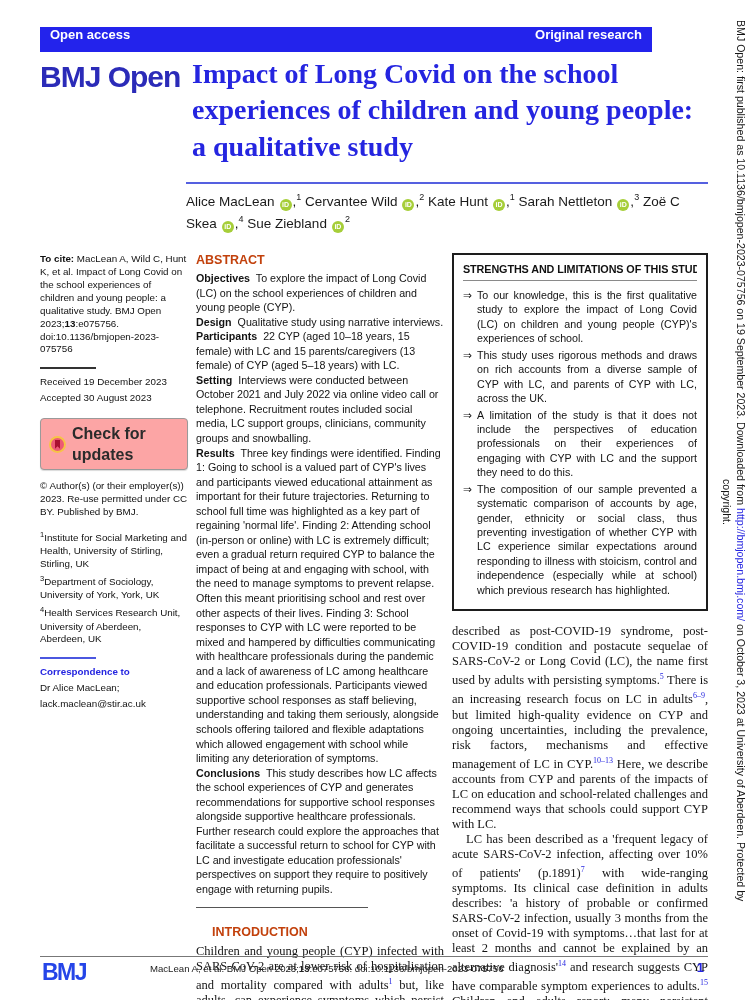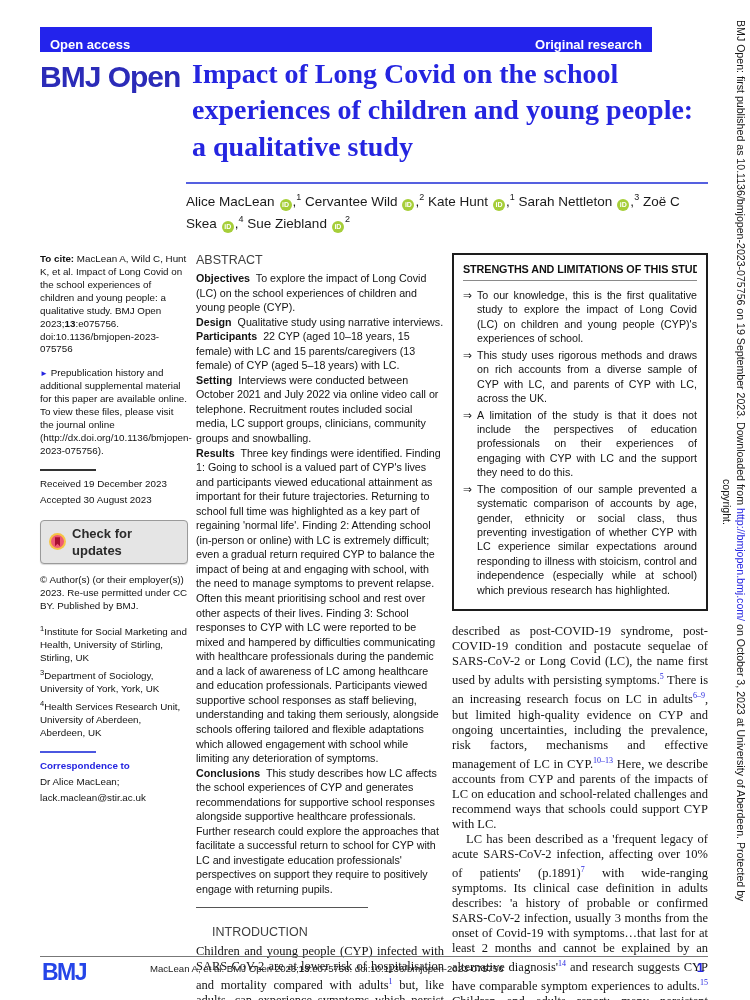--- a/index.html
+++ b/index.html
@@ -1,21 +1,21 @@
 <!DOCTYPE html>
 <html><head>
 <meta charset="utf-8">
 <style>
   html,body{margin:0;padding:0;background:#e8e8e8;}
   .page{position:relative;width:750px;height:1000px;background:#ffffff;overflow:hidden;
         font-family:"Liberation Sans",sans-serif;color:#131313;margin:0 auto;}
 
   
   .topbar{position:absolute;left:40px;top:27px;width:612px;height:25px;background:#2323ec;
-          color:#fff;font-weight:bold;font-size:13px;display:flex;align-items:flex-end;
+          color:#fff;font-weight:bold;font-size:13px;display:flex;align-items:flex-start;
           justify-content:space-between;padding:0 10px;box-sizing:border-box;}
 
   
   .masthead{position:absolute;left:40px;top:60px;font-size:30px;font-weight:bold;
             letter-spacing:-1px;color:#2b2bb8;}
   .title{position:absolute;left:186px;top:50px;width:522px;margin:6px;
          font-family:Liberation Serif, serif;font-weight:bold;font-size:28px;
          line-height:1.3;color:#2525e0;}
   .author-rule{position:absolute;left:186px;top:182px;width:522px;height:2px;background:#5560e0;}
   .authors{position:absolute;left:186px;top:190px;width:522px;font-size:13.5px;
@@ -28,36 +28,36 @@
   
   .col{position:absolute;top:253px;}
   .sidebar{left:40px;width:148px;font-size:9.8px;line-height:1.32;color:#111;}
   .sidebar p{margin:0 0 3px;}
   .sidebar .blk{margin-bottom:11px;}
   .prepub-arrow{color:#2525e0;font-size:8px;}
   .divider{width:56px;height:2px;margin:11px 0 7px;}
   .divider.dark{background:#333;}
   .divider.blue{background:#4b57e0;}
   .updates-btn{display:inline-flex;align-items:center;gap:6px;border:1px solid #9a9a9a;
-               border-radius:4px;background:#e5e5e5;box-shadow:0 1px 1px rgba(0,0,0,.15);
-               padding:4px 8px;font-size:13px;font-weight:bold;color:#2b2b2b;
+               border-radius:4px;background:#fca5a5;box-shadow:0 1px 1px rgba(0,0,0,.15);
+               padding:4px 8px;font-size:16px;font-weight:bold;color:#2b2b2b;
                margin:2px 0 10px;cursor:pointer;}
   .cm-icon{position:relative;width:17px;height:17px;border-radius:50%;background:#f6c445;
            display:inline-block;flex:0 0 auto;}
   .cm-inner{position:absolute;left:2px;top:2px;width:13px;height:13px;border-radius:50%;background:#ed5a74;}
   .cm-mark{position:absolute;left:6px;top:4px;width:5px;height:9px;background:#a81030;
            clip-path:polygon(0 0,100% 0,100% 100%,50% 70%,0 100%);}
   .affil{margin:0;}
   .affil sup{font-size:7.5px;}
   .corr-label{color:#2525e0;font-weight:bold;margin:0 0 1px;}
 
   .mid{left:196px;width:248px;}
   .right{left:452px;width:256px;}
 
-  .sec-head{margin:0 0 4px;font-size:12.5px;color:#404040;font-weight:normal;}
+  .sec-head{margin:0 0 4px;font-size:12.5px;color:#c2410c;font-weight:bold;}
   .abs-row{font-size:10.7px;line-height:1.36;color:#131313;}
   .abs-label{font-weight:bold;padding-right:3px;}
   .mid-divider{width:172px;height:1px;background:#555;margin:10px 0 0;}
   .intro-head{margin:17px 0 5px;padding-left:16px;}
   .serif-para{font-family:"Liberation Serif",serif;font-size:12.5px;line-height:15px;
               text-align:justify;margin:0;color:#131313;}
   .serif-para sup{font-size:8px;}
   .r-sup{color:#2525e0;}
   .r-b{font-weight:bold;}
   .r-i{}
@@ -94,21 +94,20 @@
     <span>Original research</span>
   </div>
 
   <div class="masthead">BMJ Open</div>
   <h1 class="title">Impact of Long Covid on the school experiences of children and young people: a qualitative study</h1>
   <div class="author-rule"></div>
   <div class="authors"><span>Alice MacLean</span><span class="orcid">iD</span>,<sup>1</sup> <span>Cervantee Wild</span><span class="orcid">iD</span>,<sup>2</sup> <span>Kate Hunt</span><span class="orcid">iD</span>,<sup>1</sup> <span>Sarah Nettleton</span><span class="orcid">iD</span>,<sup>3</sup> <span>Zoë C Skea</span><span class="orcid">iD</span>,<sup>4</sup> <span>Sue Ziebland</span><span class="orcid">iD</span><sup>2</sup></div>
 
   <div class="col sidebar">
     <p class="blk"><span class="r-b">To cite:</span><span> MacLean A, Wild C, Hunt K, </span><span class="r-i">et al</span><span>.  Impact of Long Covid on the school experiences of children and young people: a qualitative study. </span><span class="r-i">BMJ Open</span><span> 2023;</span><span class="r-b">13</span><span>:e075756. doi:10.1136/bmjopen-2023-075756</span></p>
-    <p class="blk"><span class="prepub-arrow">►</span> <span>Prepublication history and additional supplemental material for this paper are available online. To view these files, please visit the journal online (http://dx.doi.org/10.1136/bmjopen-2023-075756).</span></p>
     <div class="divider dark"></div>
     <p>Received 19 December 2023</p>
     <p class="blk">Accepted 30 August 2023</p>
     <div class="updates-btn">
       <span class="cm-icon">
           <span class="cm-inner"></span>
           <span class="cm-mark"></span>
         </span>
       <span>Check for updates</span>
     </div>

